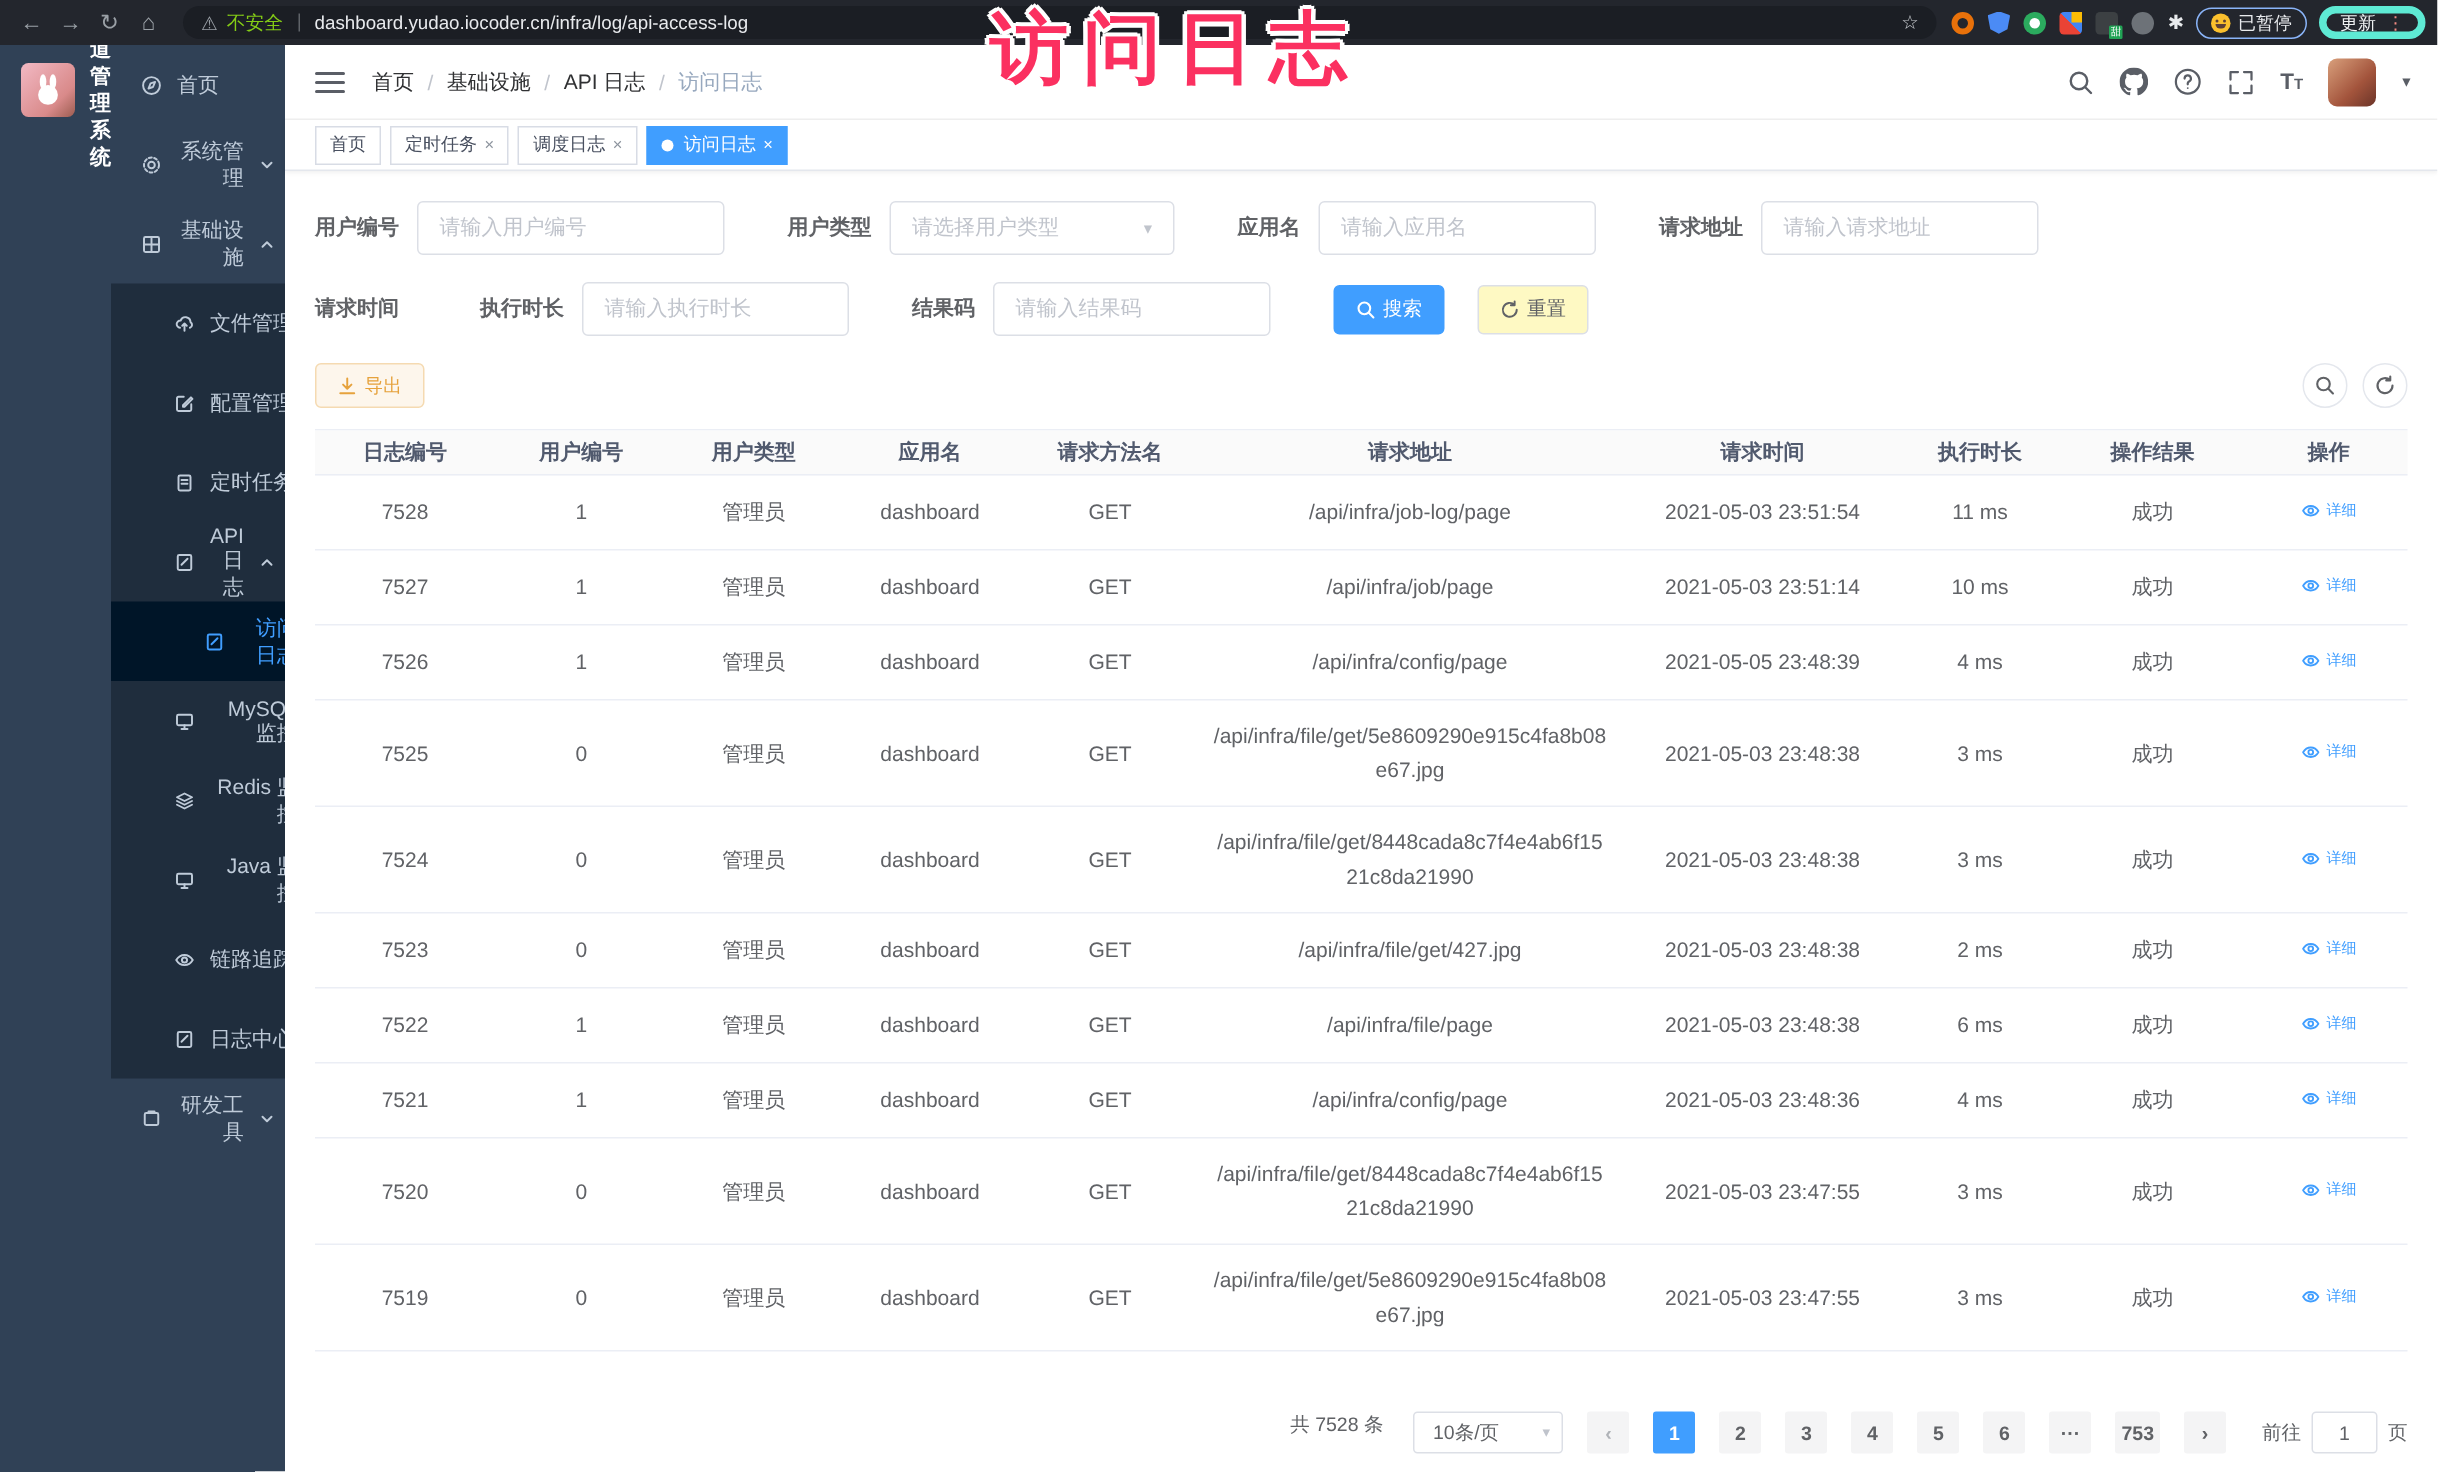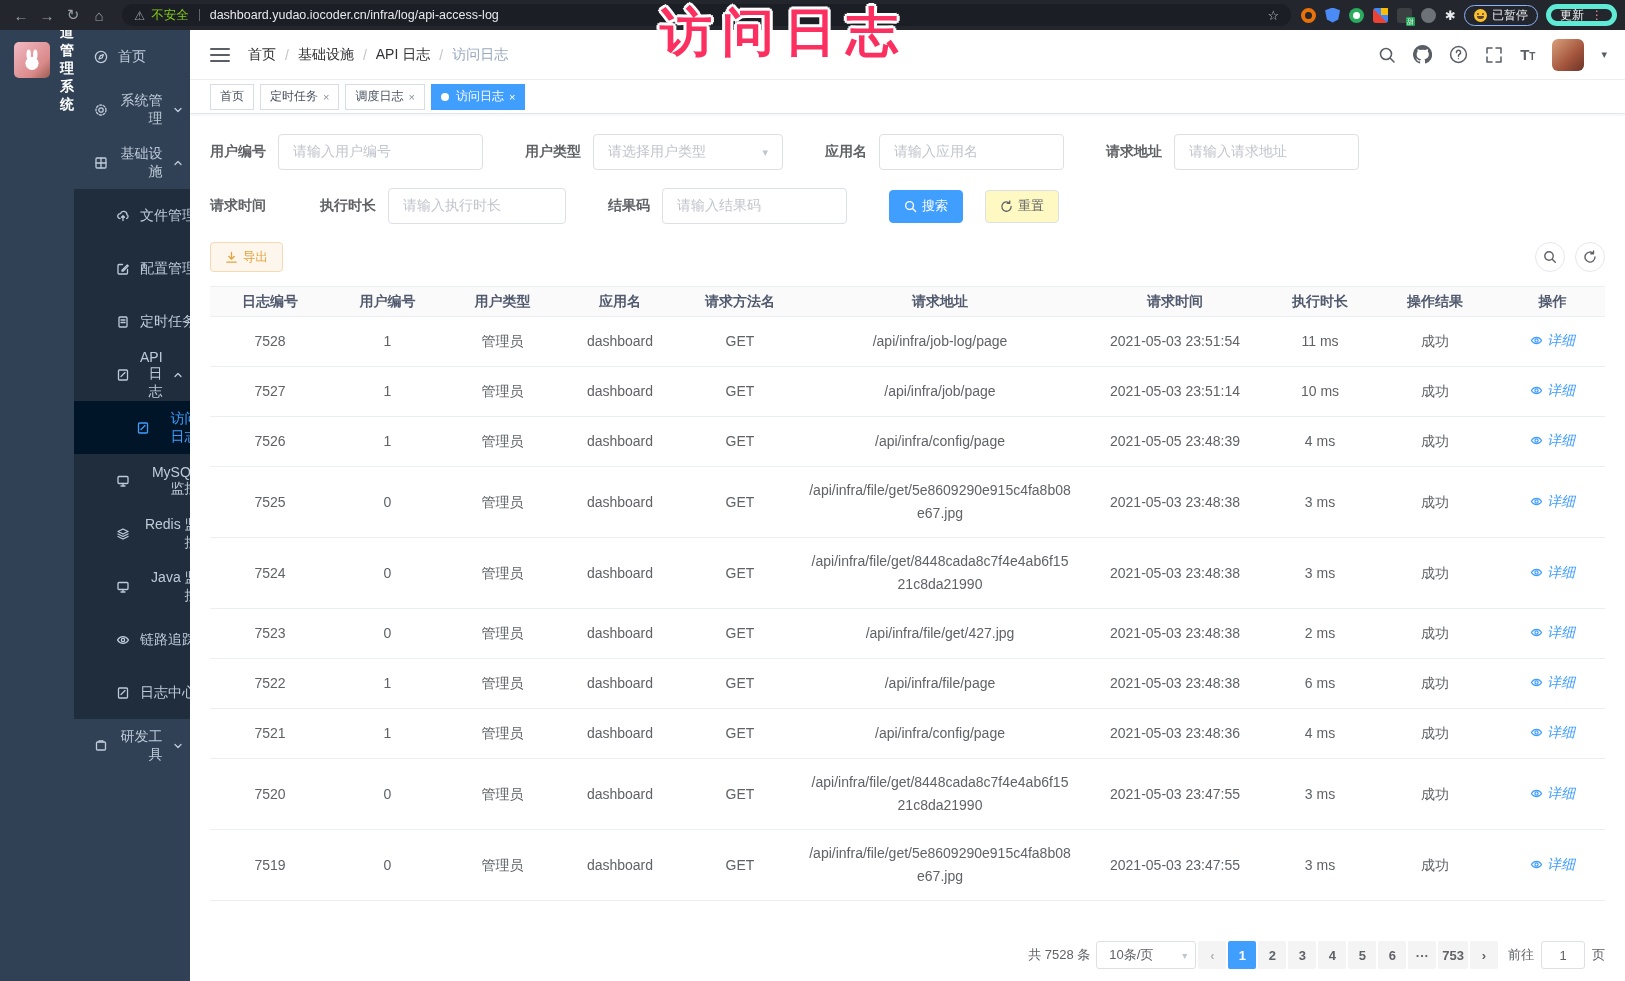--- a/index.html
+++ b/index.html
@@ -102,24 +102,24 @@
     display:flex; align-items:center; justify-content:center; cursor:pointer; }
 
   
   .tbl { width:1395px; border-top:1px solid #ebeef5; }
   .tr,.thr { display:flex; align-items:center; border-bottom:1px solid #ebeef5; }
   .thr { background:#fafafa; height:30px; }
   .th { font-size:14px; font-weight:bold; color:#515a6e; text-align:center; }
   .td { font-size:14px; color:#606266; text-align:center; padding:12px 8px; line-height:23px; word-break:break-all; }
   .c0{width:120px} .c1{width:115px} .c2{width:115px} .c3{width:120px} .c4{width:120px}
   .c5{width:280px} .c6{width:190px} .c7{width:100px} .c8{width:130px} .c9{width:105px}
-  .detail-link { color:#409eff; font-size:14px; display:inline-flex; align-items:center; gap:4px; cursor:pointer; text-decoration:none;font-style:italic; }
-
-  
-  .pager { display:flex; align-items:center; justify-content:flex-end; margin-top:40px; gap:2px; font-size:13px; color:#606266; width:1395px; }
+  .detail-link { color:#409eff; font-size:10px; display:inline-flex; align-items:center; gap:4px; cursor:pointer; text-decoration:none; }
+
+  
+  .pager { display:flex; align-items:flex-start; justify-content:flex-end; margin-top:40px; gap:16px; font-size:13px; color:#606266; width:1395px; }
   .pg-total { margin-right:4px; }
   .pg-size { width:100px; height:28px; border:1px solid #dcdfe6; border-radius:3px; display:flex; align-items:center;
     padding:0 8px 0 12px; color:#606266; cursor:pointer; }
   .pg-size .caret2 { margin-left:auto; color:#c0c4cc; font-size:10px; }
   .pg-btn { min-width:28px; height:28px; padding:0 4px; background:#f4f4f5; border-radius:2px; display:flex;
     align-items:center; justify-content:center; font-weight:bold; color:#606266; cursor:pointer; }
   .pg-btn.active { background:#409eff; color:#fff; }
   .pg-btn.nav { color:#b0b3b8; }
   .pg-btn.nav.on { color:#606266; }
   .pg-jump { display:flex; align-items:center; gap:7px; margin-left:8px; }

